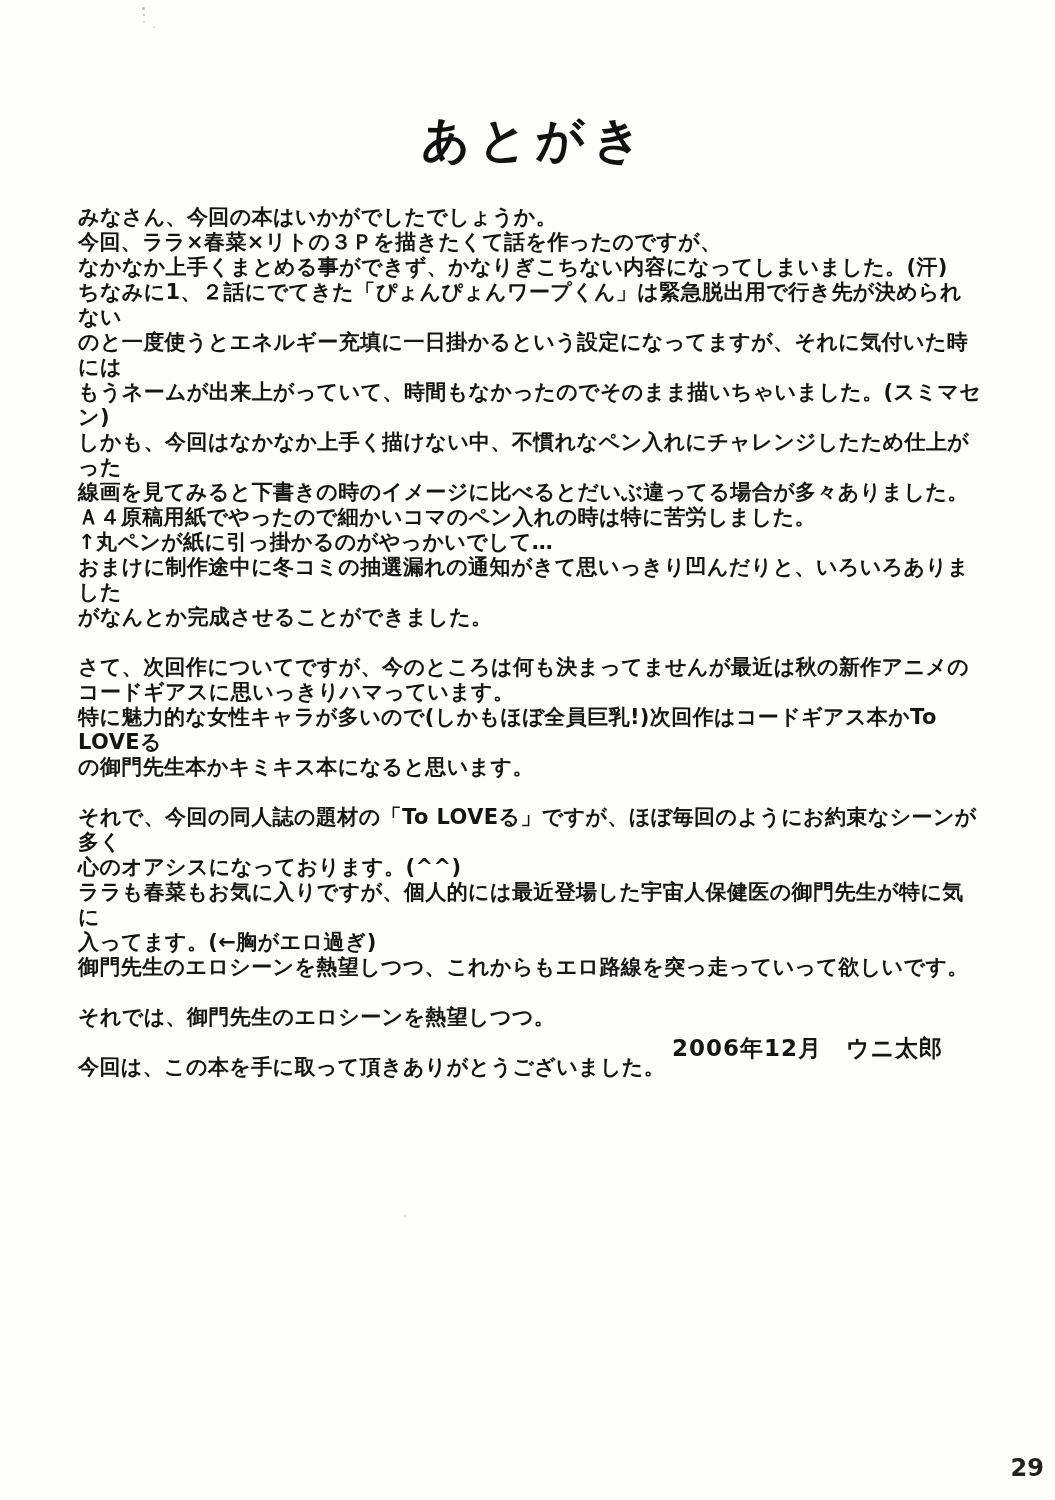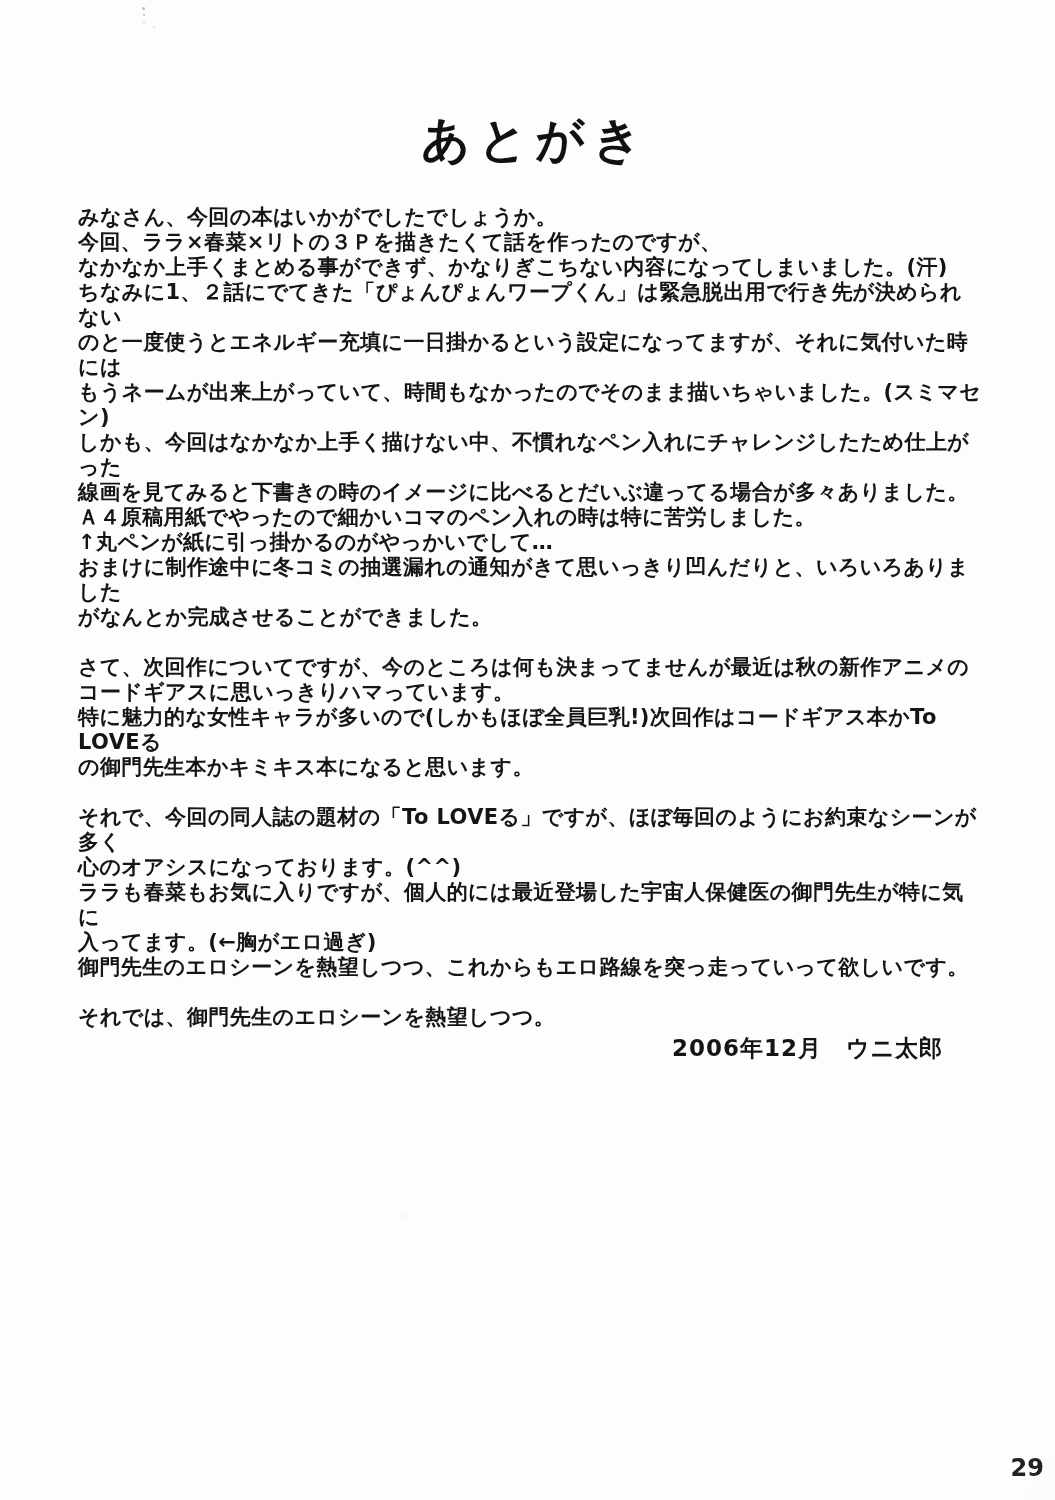--- a/index.html
+++ b/index.html
@@ -104,18 +104,19 @@
     <p>さて、次回作についてですが、今のところは何も決まってませんが最近は秋の新作アニメの
 コードギアスに思いっきりハマっています。
 特に魅力的な女性キャラが多いので(しかもほぼ全員巨乳!)次回作はコードギアス本かTo LOVEる
 の御門先生本かキミキス本になると思います。</p>
     <p>それで、今回の同人誌の題材の「To LOVEる」ですが、ほぼ毎回のようにお約束なシーンが多く
 心のオアシスになっております。(^^)
 ララも春菜もお気に入りですが、個人的には最近登場した宇宙人保健医の御門先生が特に気に
 入ってます。(←胸がエロ過ぎ)
 御門先生のエロシーンを熱望しつつ、これからもエロ路線を突っ走っていって欲しいです。</p>
     <p>それでは、御門先生のエロシーンを熱望しつつ。</p>
+    <p>今回は、この本を手に取って頂きありがとうございました。</p>
   </div>
 
   <div class="signature">2006年12月　ウニ太郎</div>
 
   <div class="page-number">29</div>
 </div>
 
 </body></html>

